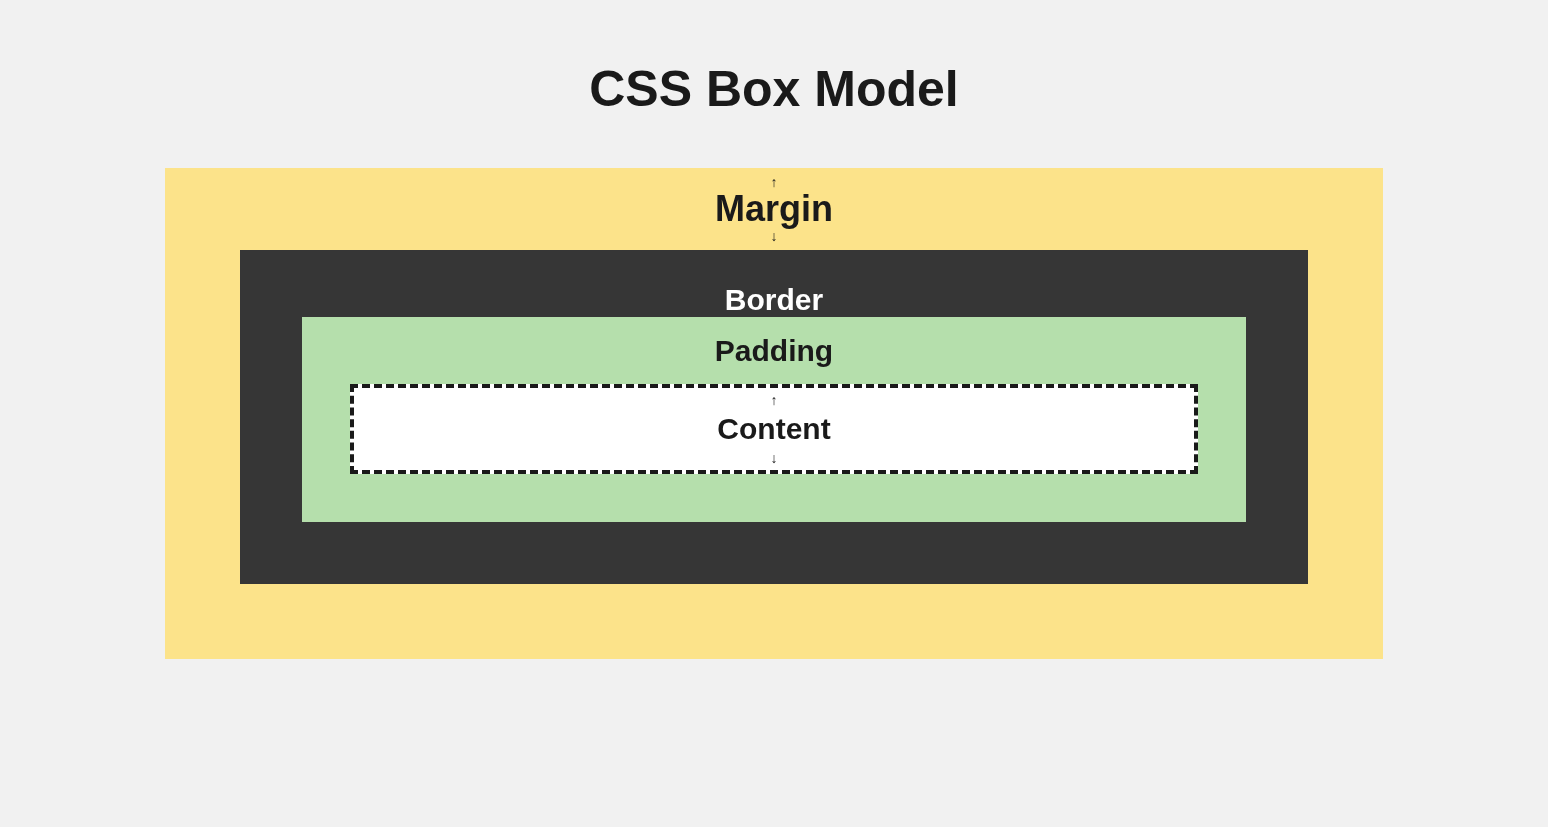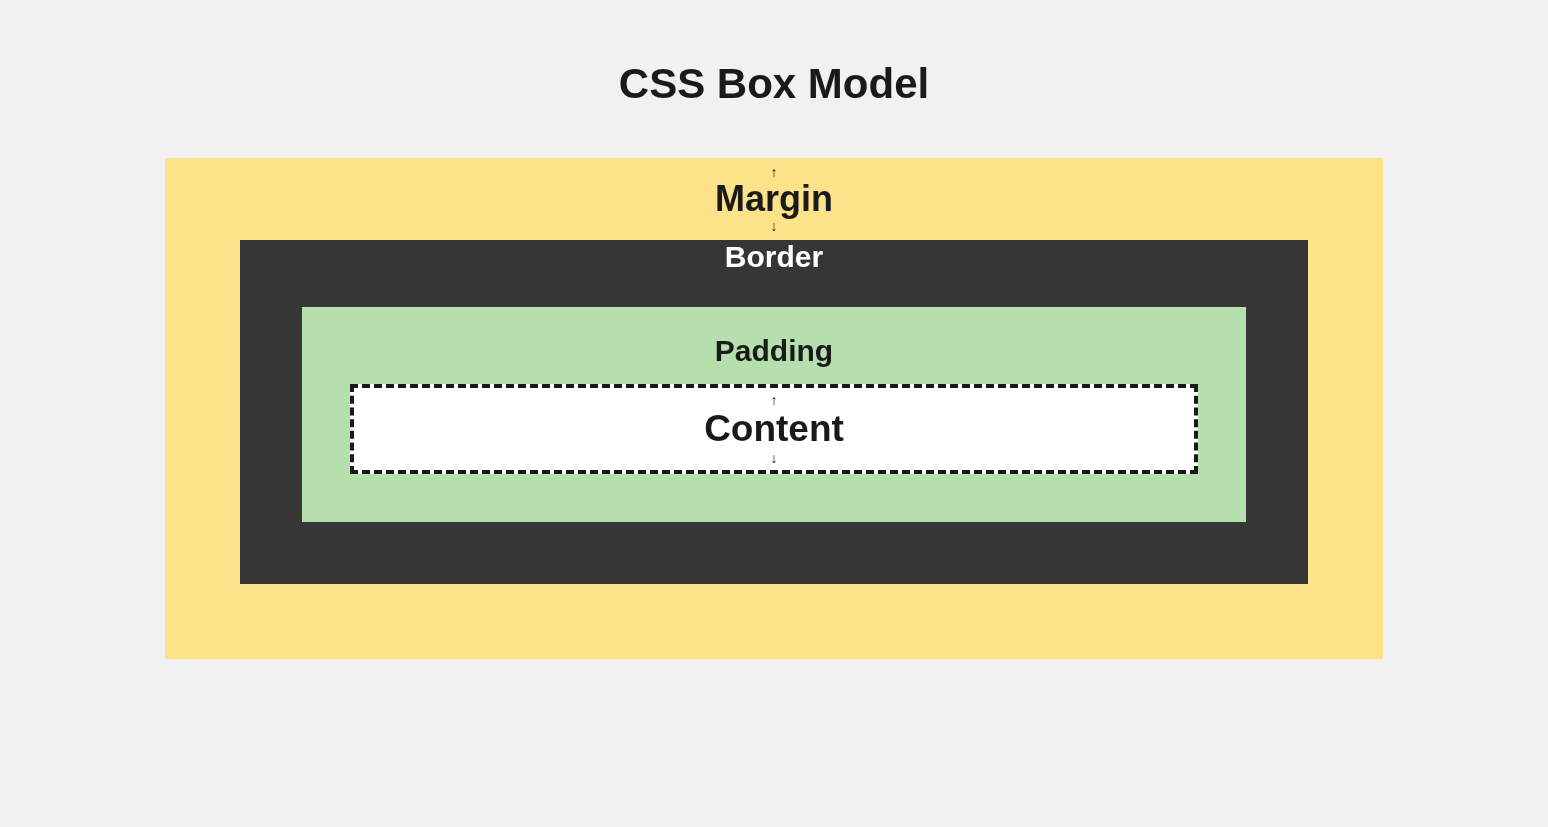--- a/index.html
+++ b/index.html
@@ -17,21 +17,21 @@
     }
     
     .container {
       display: flex;
       flex-direction: column;
       align-items: center;
       padding-top: 60px;
     }
     
     .title {
-      font-size: 42px;
+      font-size: 50px;
       font-weight: 700;
       color: #1a1a1a;
       margin-bottom: 50px;
     }
     
     .box-model {
       width: 1218px;
     }
     
     .margin-box {
@@ -74,33 +74,33 @@
     
     .border-box {
       background-color: #363636;
       padding: 0 62px 62px 62px;
       text-align: center;
     }
     
     .border-label-wrap {
       height: 67px;
       display: flex;
-      align-items: flex-start;
+      align-items: flex-end;
       justify-content: center;
     }
     
     .border-label {
       font-size: 30px;
       font-weight: 700;
       color: #ffffff;
     }
     
     .padding-box {
       background-color: #b5dfac;
-      padding: 10px 48px 48px 48px;
+      padding: 0 48px 48px 48px;
       text-align: center;
     }
     
     .padding-label-wrap {
       height: 67px;
       display: flex;
       align-items: center;
       justify-content: center;
     }
     
@@ -114,21 +114,21 @@
       background-color: #ffffff;
       border: 4px dashed #1a1a1a;
       height: 90px;
       display: flex;
       align-items: center;
       justify-content: center;
       position: relative;
     }
     
     .content-label {
-      font-size: 37px;
+      font-size: 30px;
       font-weight: 700;
       color: #1a1a1a;
     }
     
     .arrow-up-content {
       position: absolute;
       left: 50%;
       transform: translateX(-50%);
       top: 4px;
       font-size: 14px;

